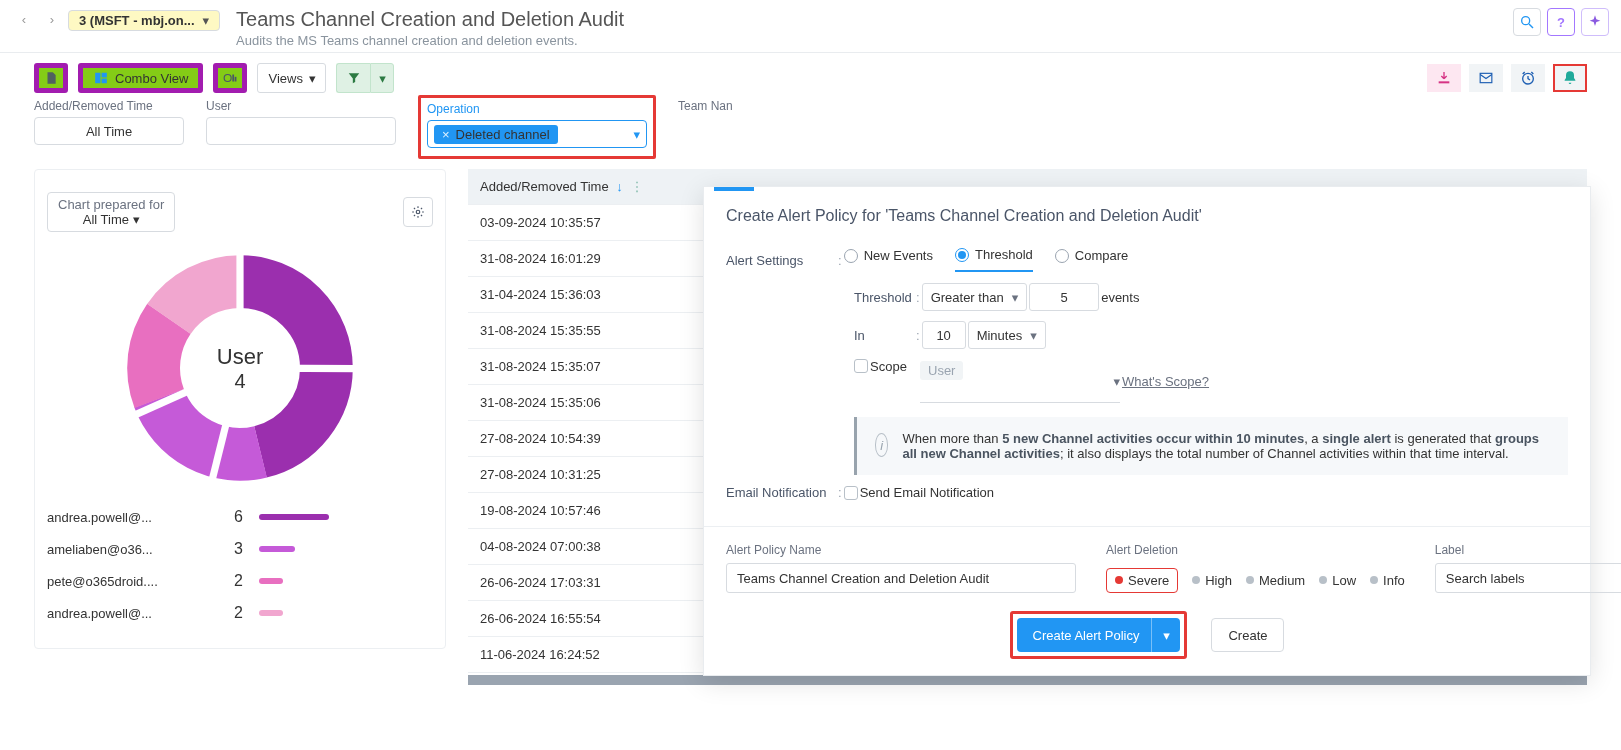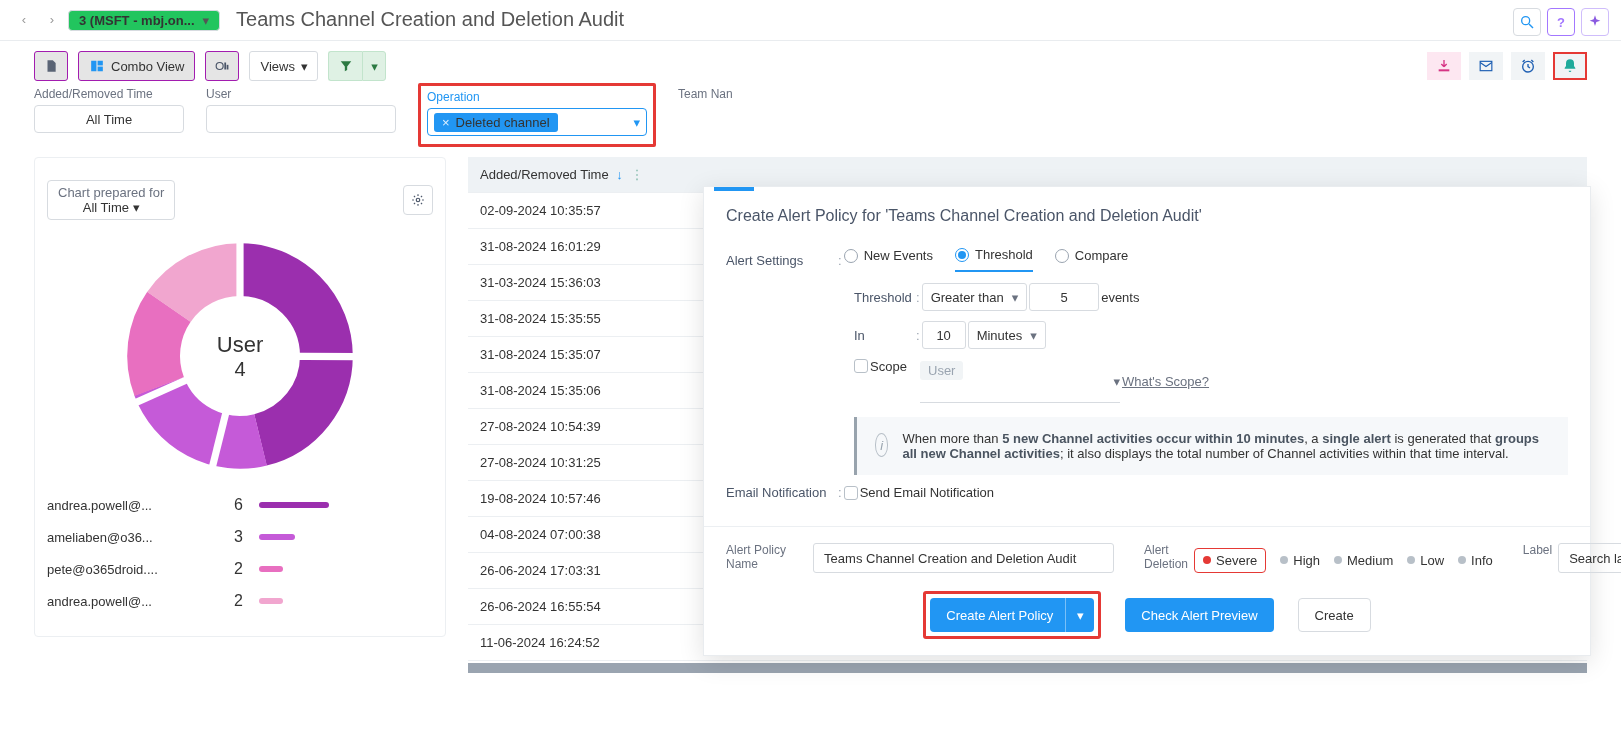--- a/index.html
+++ b/index.html
@@ -14,33 +14,33 @@
     --muted:#6b7280;
     --red-border:#e53935;
     --red-badge:#b00020;
     --bell:#1faa9b;
   }
   *{box-sizing:border-box;font-family:"Segoe UI",Arial,sans-serif;font-size:13px;color:var(--text);}
   body{margin:0;background:#fff;}
   
   .topbar{display:flex;align-items:flex-start;gap:16px;padding:8px 12px 4px;border-bottom:1px solid #e9ecef;}
   .nav-back,.nav-fwd{width:24px;height:24px;line-height:24px;text-align:center;color:#999;cursor:pointer;}
-  .page-sel{display:flex;align-items:flex-start;gap:8px;border:1px solid var(--grey-border);border-radius:4px;padding:2px 10px;background:#22c55e;}
+  .page-sel{display:flex;align-items:flex-start;gap:8px;border:1px solid var(--grey-border);border-radius:4px;padding:2px 10px;background:#fef9c3;}
   .page-sel .num{font-weight:600;}
   .page-sel .caret{color:#555;}
   .page-title{font-size:20px;color:#555;font-weight:500;}
   .page-subtitle{font-size:13px;color:#8a949e;margin-top:2px;}
   .top-icons{margin-left:auto;display:flex;gap:6px;align-items:flex-start;}
   .top-icons .ico{width:28px;height:28px;border:1px solid var(--grey-border);border-radius:4px;display:flex;align-items:center;justify-content:center;}
   .ico.search svg *{stroke:var(--blue);}
   .ico.help{border-color:#a377ff;color:#a377ff;font-weight:600;}
   .ico.spark{border-color:#cfbdfb;}
   
   .toolbar{display:flex;align-items:center;gap:10px;padding:10px 34px 6px;}
-  .toolbtn{display:flex;align-items:center;gap:6px;height:30px;padding:0 10px;background:#e5e5e5;border:1px solid #a21caf;border-radius:3px;}
+  .toolbtn{display:flex;align-items:center;gap:6px;height:30px;padding:0 10px;background:#84cc16;border:5px solid #a21caf;border-radius:3px;}
   .toolbtn.icon-only{width:34px;justify-content:center;padding:0;}
   .toolbtn.views{background:#fff;border:1px solid var(--grey-border);}
   .toolbtn.combo{color:var(--blue);font-weight:500;}
   .toolbtn.combo svg *{fill:var(--blue);}
   .filter-grp{display:flex;}
   .filter-grp .f-main{width:34px;height:30px;background:#dff1e4;border:1px solid #c2e4cc;border-right:none;border-radius:3px 0 0 3px;display:flex;align-items:center;justify-content:center;}
   .filter-grp .f-dd{width:24px;height:30px;background:#dff1e4;border:1px solid #c2e4cc;border-radius:0 3px 3px 0;display:flex;align-items:center;justify-content:center;color:#2c7a42;}
   .action-icons{margin-left:auto;display:flex;gap:8px;}
   .action-icons .a{width:34px;height:28px;display:flex;align-items:center;justify-content:center;background:#f1f4f6;}
   .action-icons .export{background:#fde7f1;}
@@ -109,21 +109,21 @@
   .scope-box{height:44px;width:200px;border-bottom:1px solid var(--grey-border);display:flex;align-items:flex-start;padding-top:2px;justify-content:space-between;}
   .scope-box .ph{background:#f1f4f6;border-radius:3px;color:#9aa4b0;padding:2px 8px;}
   .scope-box .caret{align-self:center;color:#6b7280;}
   .link{color:var(--muted);text-decoration:underline;cursor:pointer;margin-top:15px;}
   .info-box{display:flex;gap:14px;background:#f6f8fa;border-left:3px solid #98a3ad;padding:14px 18px;margin:14px 0 6px;color:#5f6b77;}
   .info-box strong{color:#4a5460;}
   .info-ico{width:24px;height:24px;border:1.5px solid #b8c0c8;border-radius:50%;display:flex;align-items:center;justify-content:center;color:#98a3ad;font-style:italic;margin-top:2px;}
   .chk{width:14px;height:14px;border:1.5px solid #b8c0c8;border-radius:3px;display:inline-block;}
   .panel-lower{padding:16px 22px;border-top:1px solid #eceff2;}
   .lower-grid{display:flex;gap:30px;}
-  .field{display:flex;flex-direction:row;gap:6px;}
+  .field{display:flex;flex-direction:column;gap:6px;}
   .field .flab{font-size:12px;color:#6b7280;}
   .policy-name{height:30px;border:1px solid var(--grey-border);border-radius:3px;padding:0 10px;width:350px;}
   .sev-row{display:flex;gap:14px;align-items:center;height:30px;padding-top:4px;}
   .sev{display:flex;align-items:center;gap:5px;color:#6b7280;}
   .sev .d{width:8px;height:8px;border-radius:50%;background:#b8c0c8;}
   .sev.severe{border:1.5px solid var(--red-border);border-radius:4px;padding:4px 8px;color:var(--red-border);}
   .sev.severe .d{background:var(--red-border);}
   .label-dd{height:30px;border:1px solid var(--grey-border);border-radius:3px;padding:0 10px;color:#9aa4b0;display:flex;align-items:center;justify-content:space-between;width:220px;}
   .panel-actions{display:flex;gap:24px;justify-content:center;align-items:center;margin-top:18px;}
   .btn{height:34px;padding:0 16px;border-radius:4px;display:flex;align-items:center;cursor:pointer;}
@@ -142,20 +142,21 @@
   <div style="display:flex;align-items:center;gap:4px">
     <div class="nav-back">‹</div>
     <div class="nav-fwd">›</div>
     <div class="page-sel">
       <span class="num">3 (MSFT - mbj.on...</span>
       <span class="caret">▾</span>
     </div>
   </div>
   <div>
     <div class="page-title">Teams Channel Creation and Deletion Audit</div>
+    <div class="page-subtitle">Audits the MS Teams channel creation and deletion events.</div>
   </div>
   <div class="top-icons">
     <div class="ico search">
       <svg width="16" height="16" viewBox="0 0 24 24" fill="none">
           <circle cx="10" cy="10" r="6" stroke="#2196f3" stroke-width="2"></circle>
           <line x1="15" y1="15" x2="21" y2="21" stroke="#2196f3" stroke-width="2"></line>
         </svg>
     </div>
     <div class="ico help">?</div>
     <div class="ico spark">
@@ -330,37 +331,37 @@
           </th>
           <th></th>
             <th></th>
             <th></th>
             <th></th>
             <th></th>
         </tr>
       </thead>
       <tbody id="tbody">
           <tr>
-            <td>02-09-2024 10:35:57</td>
+            <td>03-09-2024 10:35:57</td>
             <td>a</td>
             <td></td>
             <td></td>
             <td></td>
             <td></td>
           </tr>
           <tr>
             <td>31-08-2024 16:01:29</td>
             <td></td>
             <td></td>
             <td></td>
             <td></td>
             <td></td>
           </tr>
           <tr>
-            <td>31-03-2024 15:36:03</td>
+            <td>31-04-2024 15:36:03</td>
             <td>a</td>
             <td></td>
             <td></td>
             <td></td>
             <td></td>
           </tr>
           <tr>
             <td>31-08-2024 15:35:55</td>
             <td>a</td>
             <td></td>
@@ -559,21 +560,18 @@
     </div>
 
     <div class="panel-actions">
       <div class="outline-red">
         <div class="btn primary split">
           <span style="color:#fff">Create Alert Policy</span>
           <span class="sep"></span>
             <span class="dd">▾</span>
         </div>
       </div>
-      <div class="btn secondary">
-        <span style="color:#fff">Check Alert Preview</span>
-      </div>
       <div class="btn plain">
         <span>Create</span>
       </div>
     </div>
   </div>
 </div>
 
 </body></html>

